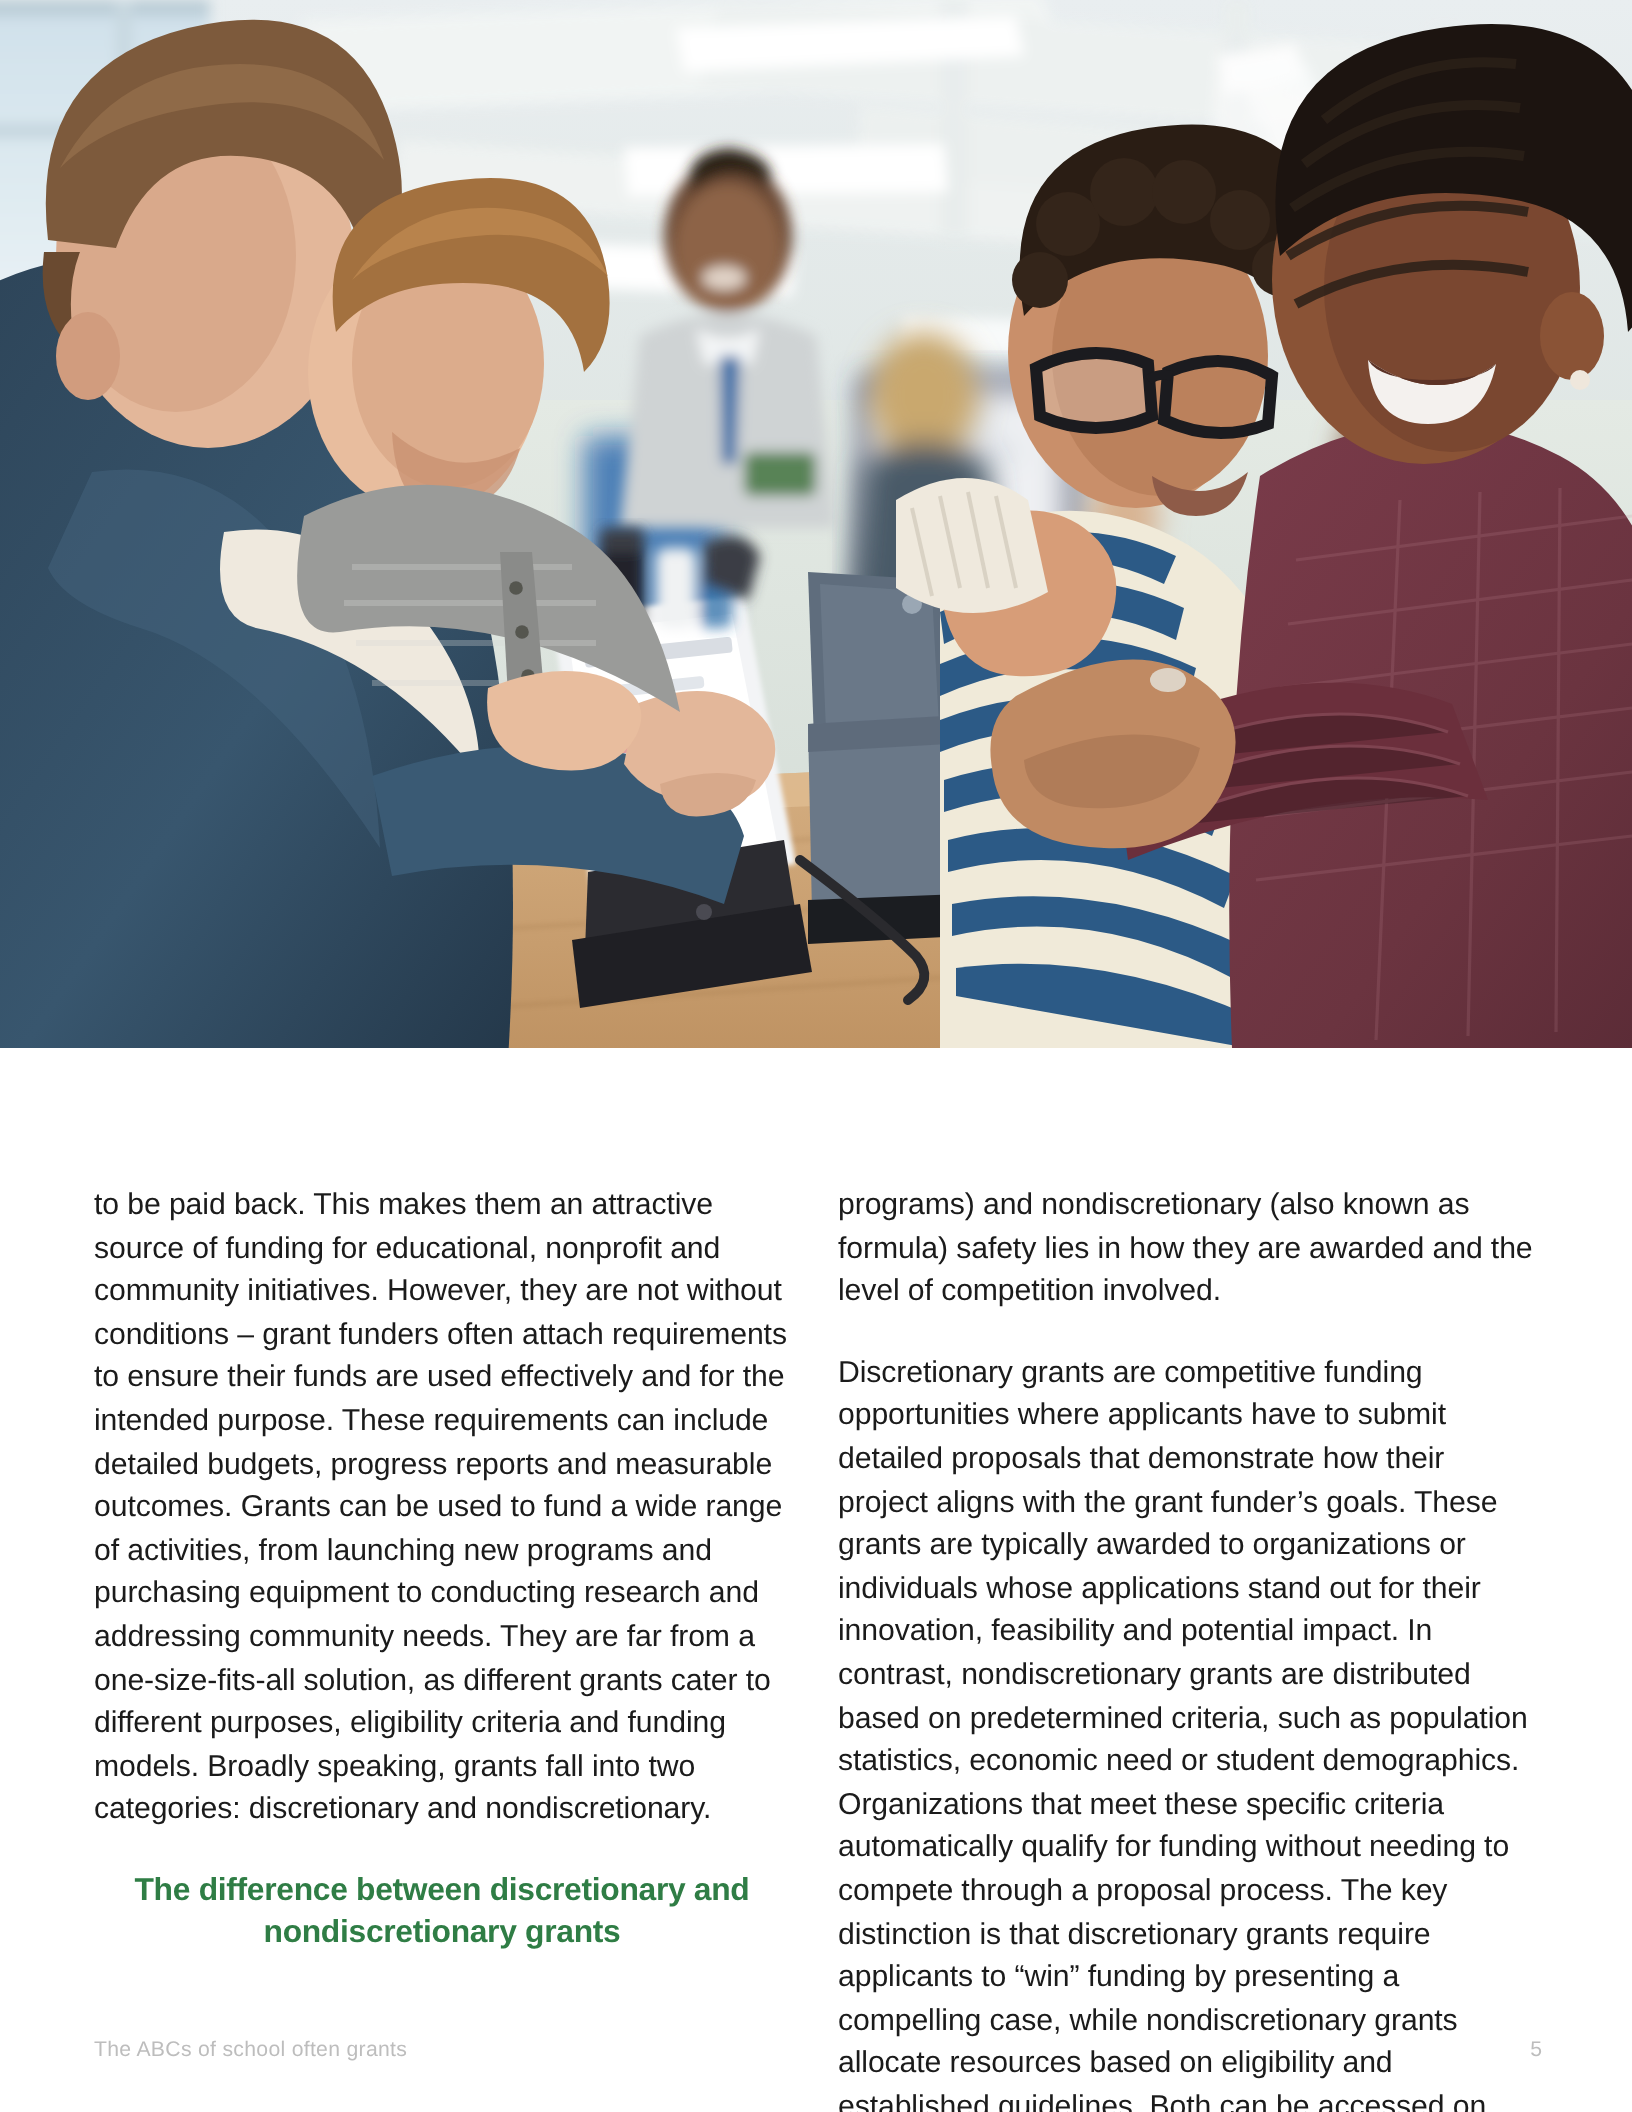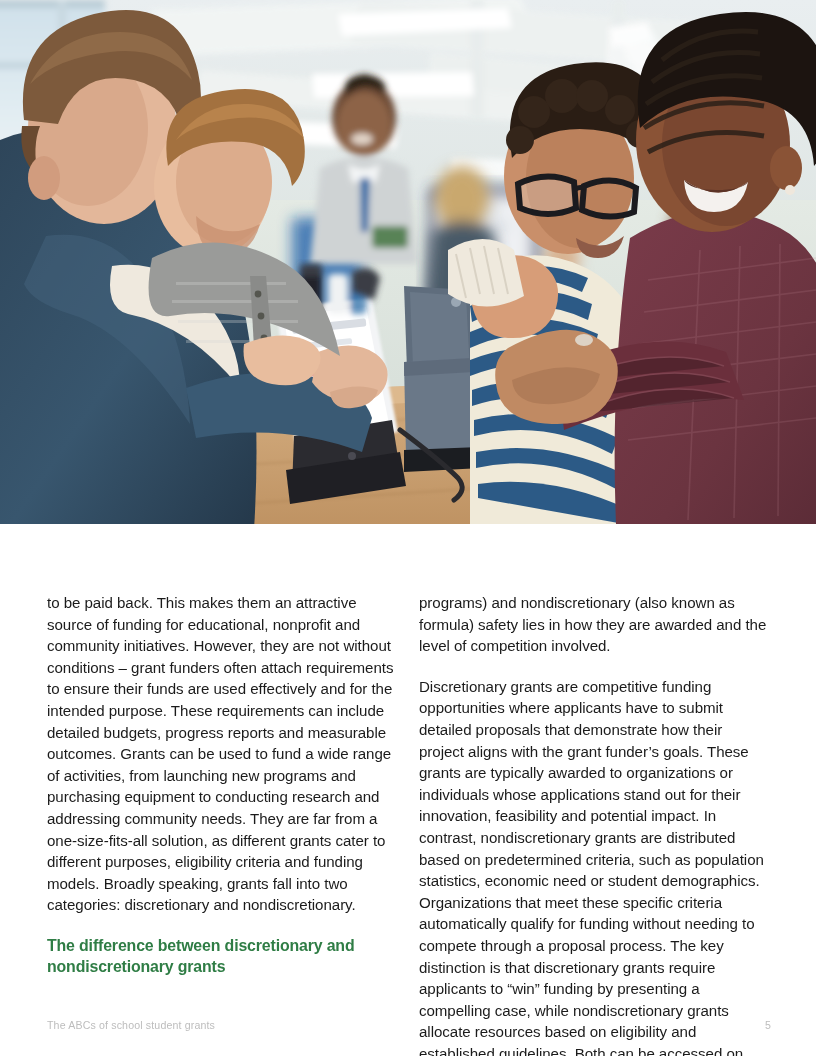--- a/index.html
+++ b/index.html
@@ -54,20 +54,21 @@
   }
   p.body.tight { margin-bottom: 0; }
 
   h2.section-heading {
     margin: 0 0 17px 0;
     font-size: 15.9px;
     line-height: 21.5px;
     font-weight: bold;
     color: #2f7d45;
     letter-spacing: -0.15px;
+    text-align: center;
   }
 
   a.inline-link {
     color: #44596b;
     text-underline-offset: 2px;
   }
 
   
   .footer {
     position: absolute;
@@ -433,15 +434,15 @@
 
   <div class="col col-right">
     <p class="body">programs) and nondiscretionary (also known as formula) safety lies in how they are awarded and the level of competition involved.</p>
 
     <p class="body tight"><span>Discretionary grants are competitive funding opportunities where applicants have to submit detailed proposals that demonstrate how their project aligns with the grant funder’s goals. These grants are typically awarded to organizations or individuals whose applications stand out for their innovation, feasibility and potential impact. In contrast, nondiscretionary grants are distributed based on predetermined criteria, such as population statistics, economic need or student demographics. Organizations that meet these specific criteria automatically qualify for funding without needing to compete through a proposal process. The key distinction is that discretionary grants require applicants to “win” funding by presenting a compelling case, while nondiscretionary grants allocate resources based on eligibility and established guidelines. Both can be accessed on </span><a class="inline-link" href="#">EducationGrantsHelp.com</a><span>.</span></p>
   </div>
 
 </div>
 
 <div class="footer">
-  <div class="footer-text">The ABCs of school student grants</div>
+  <div class="footer-text">The ABCs of school often grants</div>
   <div class="footer-page">5</div>
 </div>
 
 </body></html>

